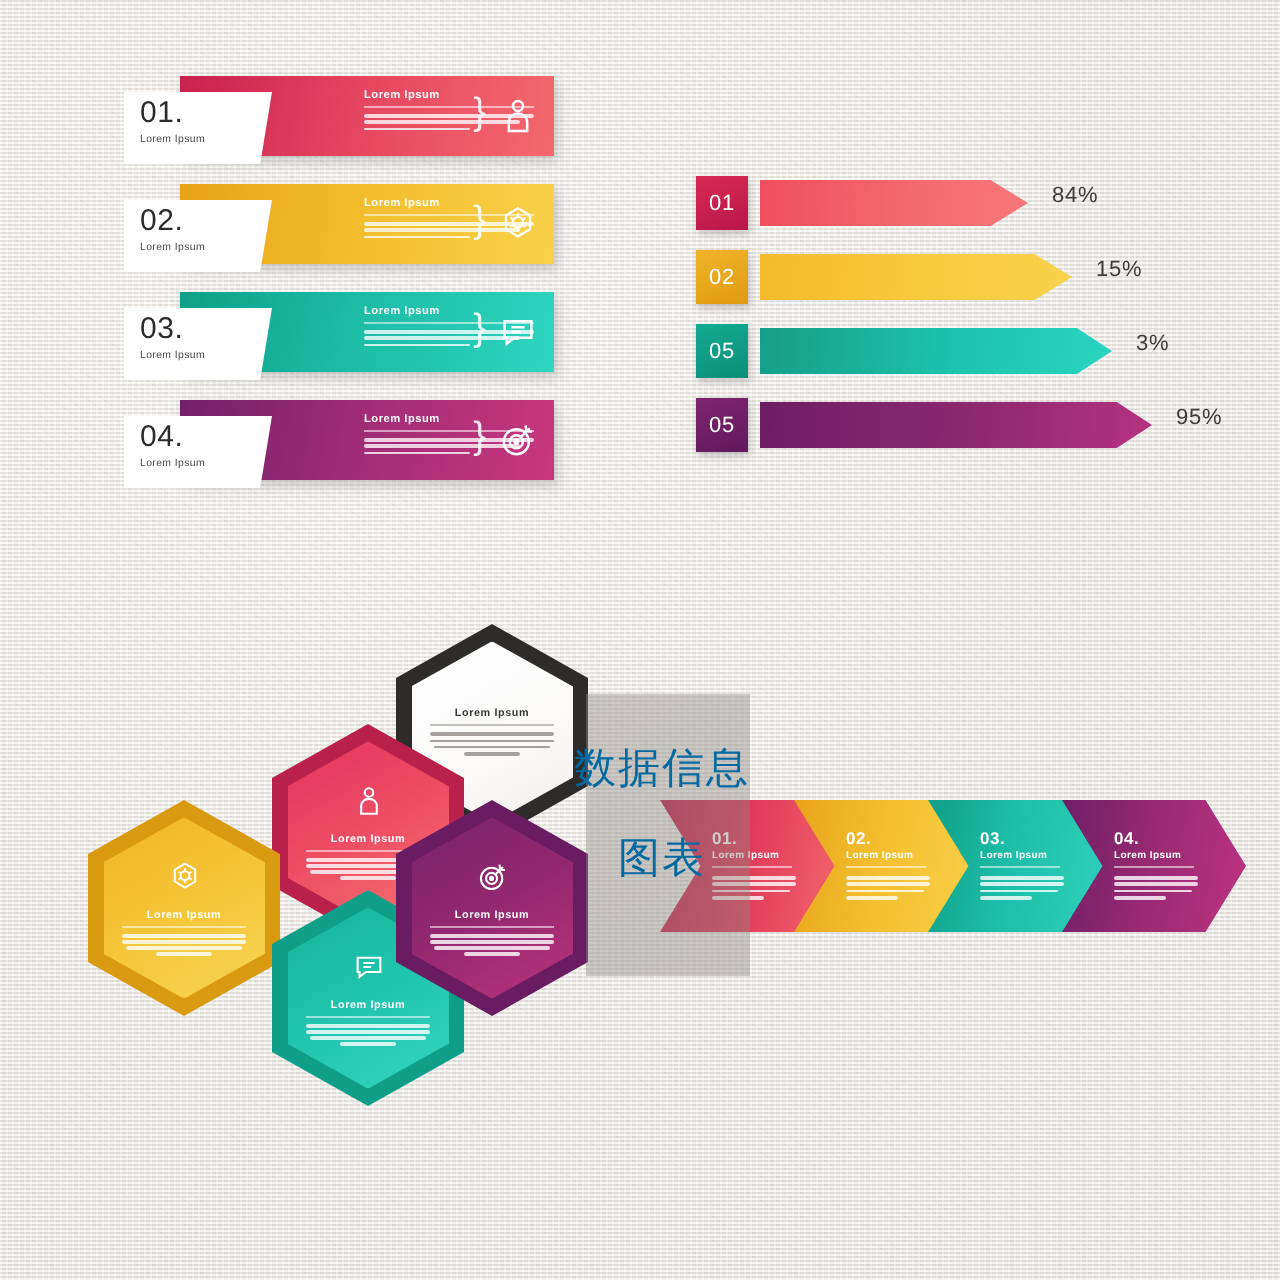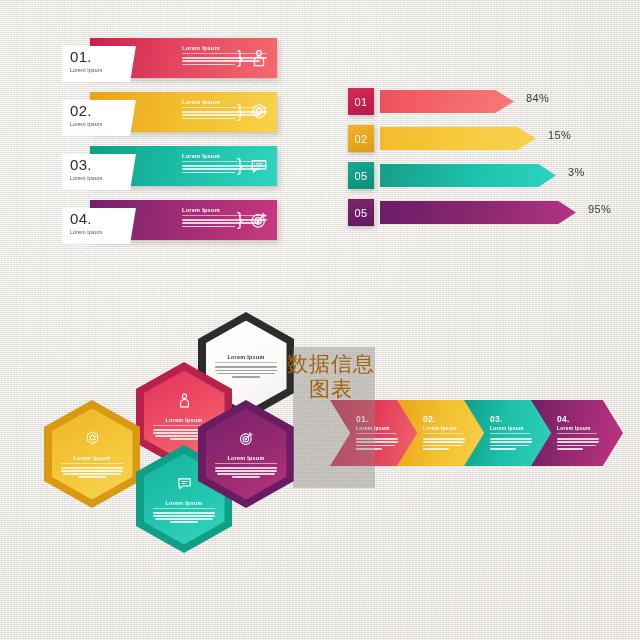--- a/index.html
+++ b/index.html
@@ -200,21 +200,21 @@
   #watermark-text {
     position: absolute;
     left: 266px; top: 352px;
     width: 130px;
     z-index: 7;
     text-align: center;
     color: #4a4644;
     font-family: "DejaVu Sans", sans-serif;
   }
   .wm-count { font-size: 11px; letter-spacing: 3px; margin-bottom: 5px; }
-  .wm-main  { font-size: 21px; letter-spacing: 1px; line-height: 25px; color: #a16207; }
+  .wm-main  { font-size: 21px; letter-spacing: 1px; line-height: 25px; color: #0369a1; margin-top: 20px; }
   .wm-sub   { font-size: 11px; letter-spacing: 4px; margin-top: 9px; }
 
   
   #chevron-row { position: absolute; left: 330px; top: 400px; height: 66px; }
 
   .chev {
     position: absolute;
     top: 0;
     width: 92px; height: 66px;
     clip-path: polygon(0 0, 78% 0, 100% 50%, 78% 100%, 0 100%, 22% 50%);

